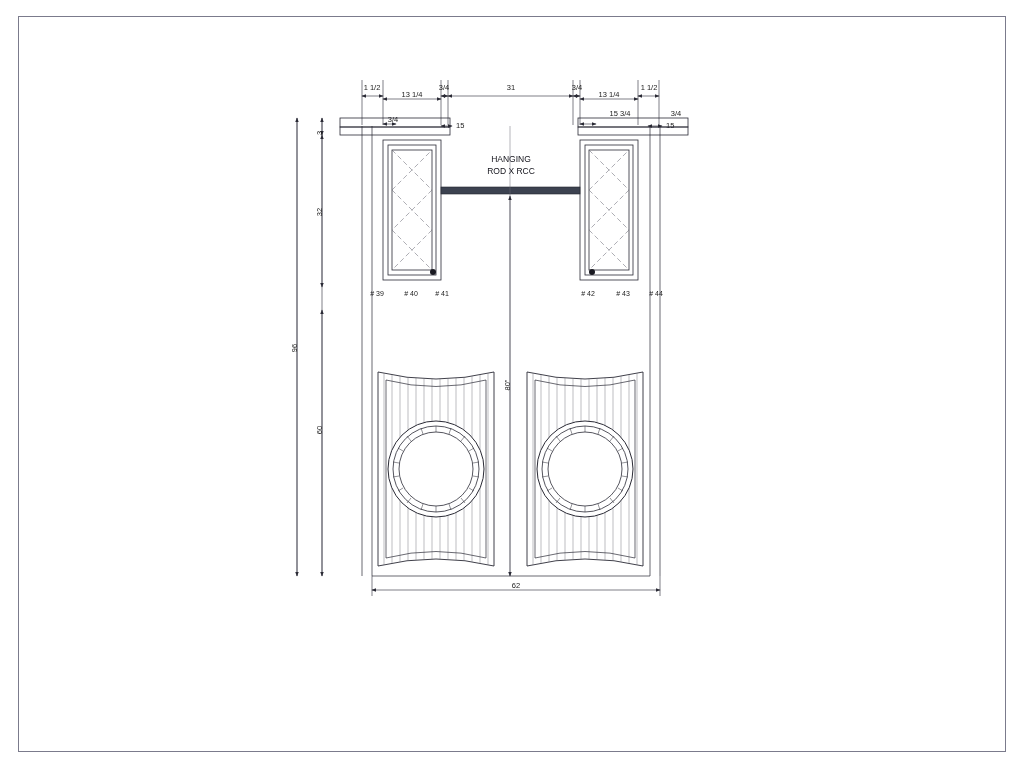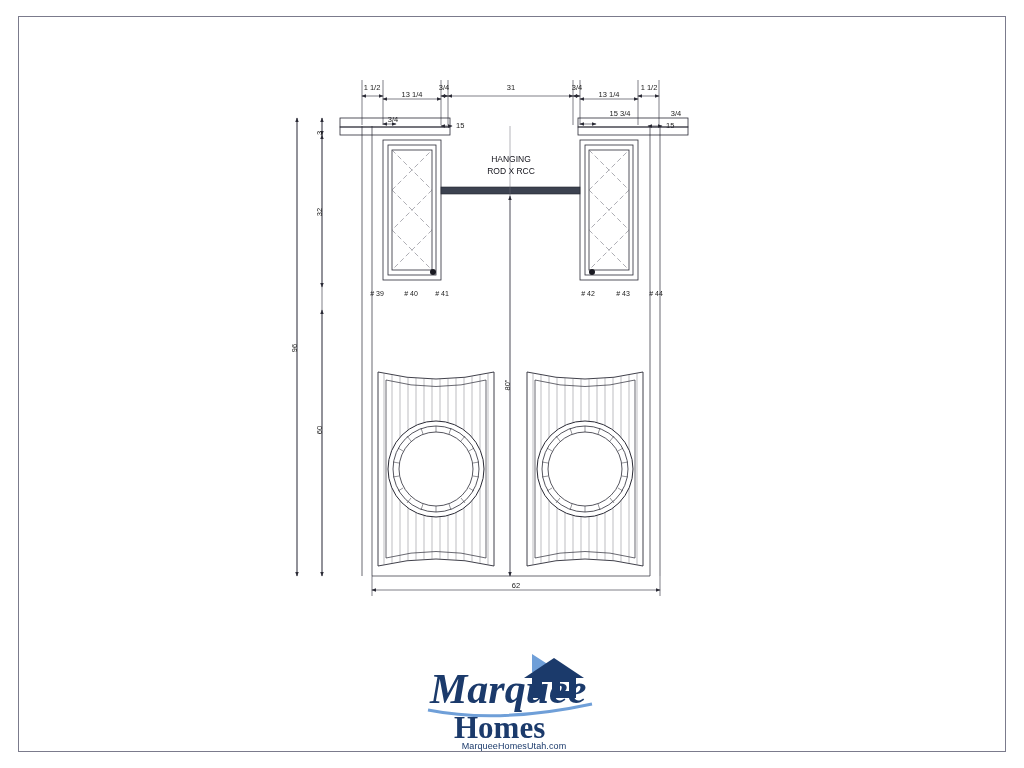--- a/index.html
+++ b/index.html
@@ -308,31 +308,14 @@
     <text class="lbl" x="510" y="385" text-anchor="middle" transform="rotate(-90 510 385)">80"</text>
 
     <g stroke="#2a2a35" stroke-width="0.6" fill="none">
       <line x1="372" y1="576" x2="372" y2="596"></line>
       <line x1="660" y1="576" x2="660" y2="596"></line>
       <line x1="372" y1="590" x2="660" y2="590" marker-start="url(#arrB)" marker-end="url(#arrA)"></line>
     </g>
     <text class="lbl" x="516" y="588" text-anchor="middle">62</text>
   </svg>
 
-  <div id="logo">
-    <svg class="logo-svg" width="200" height="95" viewBox="0 0 200 95">
-
-      <g>
-        <path d="M118 6 L152 28 L146 28 L146 44 L124 44 L124 28 L118 24 Z" fill="#6f9fd8"></path>
-        <path d="M110 30 L140 10 L170 30 L162 30 L162 50 L118 50 L118 30 Z" fill="#1b3a6b"></path>
-        <rect x="128" y="34" width="10" height="16" fill="#ffffff"></rect>
-        <rect x="146" y="34" width="9" height="9" fill="#ffffff"></rect>
-      </g>
-
-      <text x="16" y="55" font-family="Liberation Serif, serif" font-size="42" font-style="italic" font-weight="bold" fill="#1b3a6b">Marquee</text>
-
-      <path d="M14 62 Q85 76 178 56" stroke="#6f9fd8" stroke-width="3" fill="none"></path>
-      <text x="40" y="90" font-family="Liberation Serif, serif" font-size="31" font-weight="bold" fill="#1b3a6b">Homes</text>
-    </svg>
-    <div class="logo-url">MarqueeHomesUtah.com</div>
-  </div>
 
 </div>
 
 </body></html>

